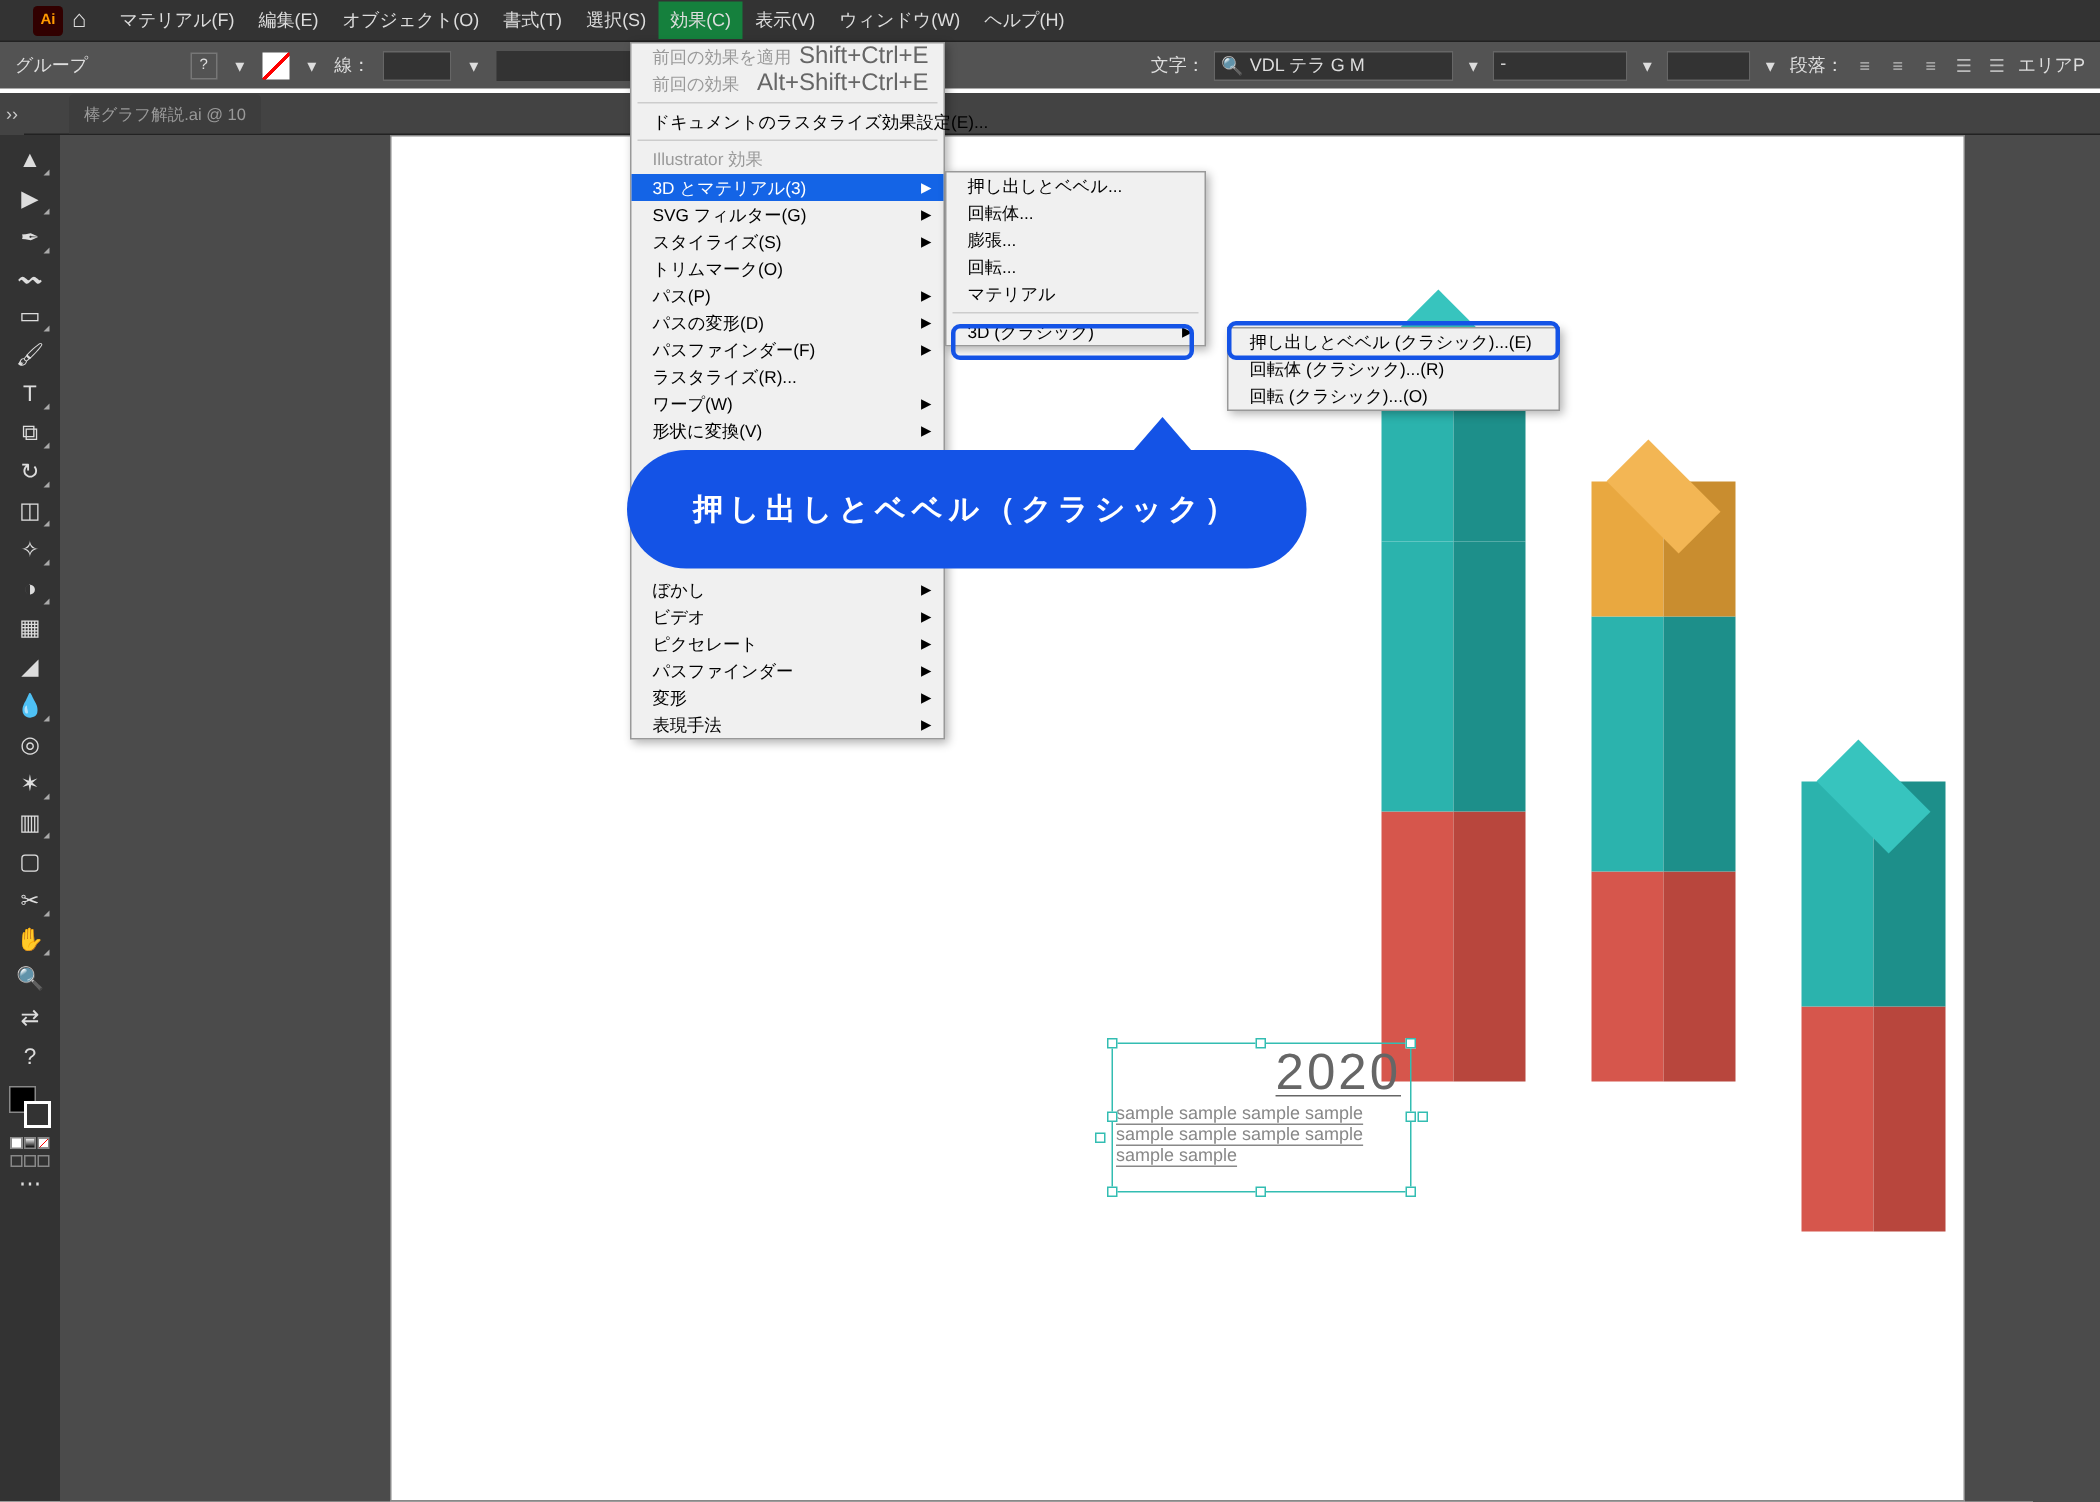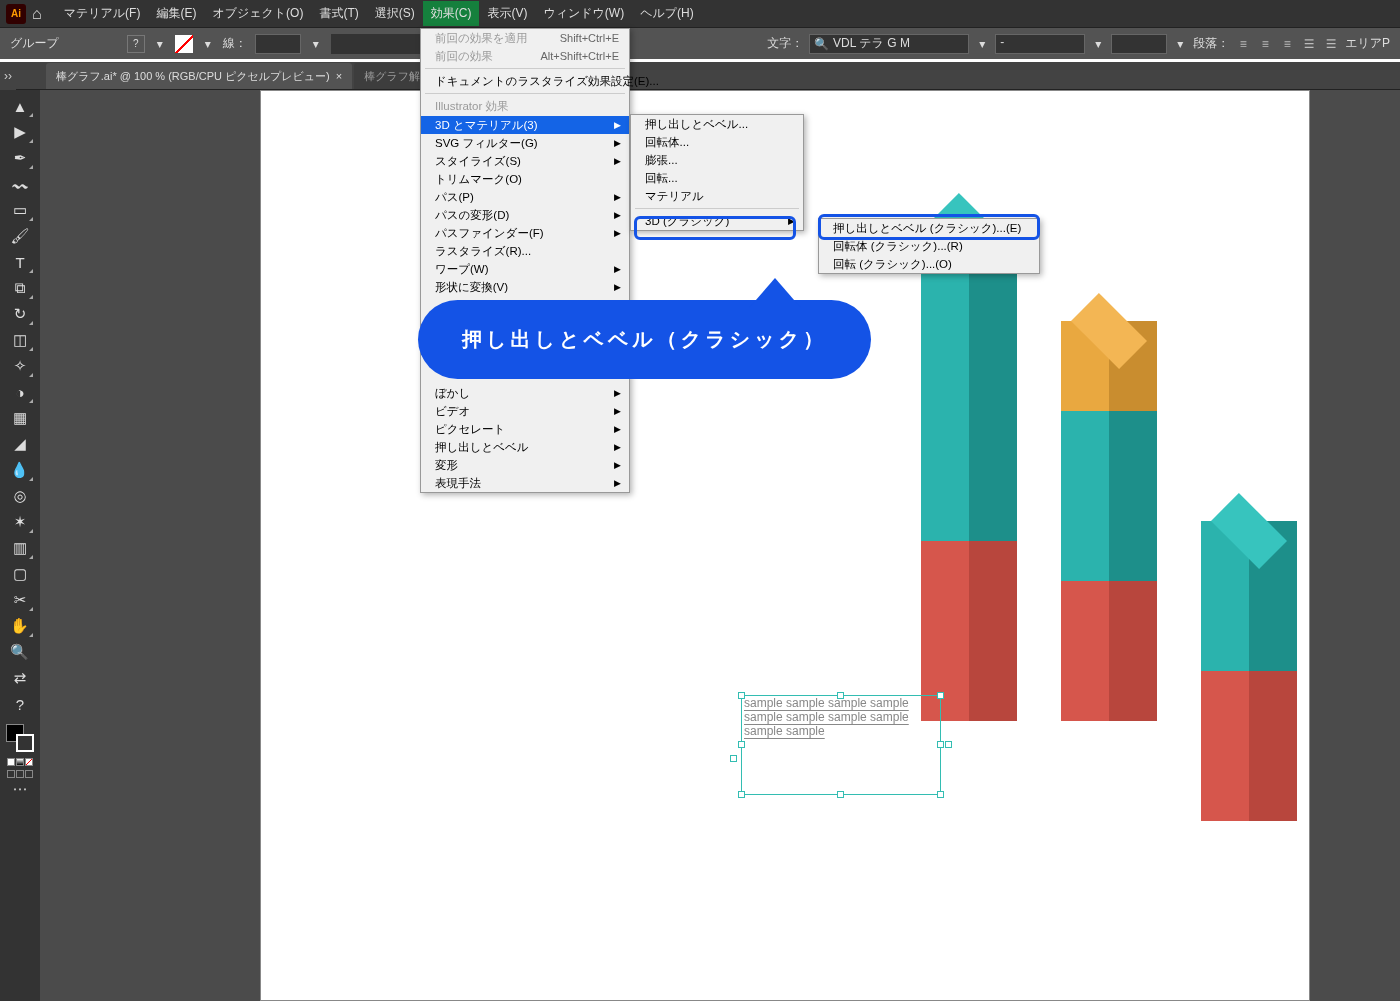--- a/index.html
+++ b/index.html
@@ -1,20 +1,20 @@
 <!DOCTYPE html>
 <html><head>
 <meta charset="utf-8">
 <style>
 * { margin:0; padding:0; box-sizing:border-box; font-family:"Meiryo","Hiragino Sans",sans-serif; }
 body { background:#333333; width:1400px; height:1001px; overflow:hidden; position:relative; color:#ccc; font-size:12px; }
 
 
 .menubar { height:28px; background:#333333; display:flex; align-items:center; padding:0 6px; border-bottom:1px solid #222; }
-.ai-logo { width:20px; height:20px; background:#310000; color:#ff9a00; font-weight:bold; font-size:10px; display:flex; align-items:center; justify-content:center; border-radius:3px; margin-right:6px;}
+.ai-logo { width:20px; height:20px; background:#310000; color:#ff9a00; font-weight:bold; font-size:10px; display:flex; align-items:center; justify-content:center; border-radius:3px; margin-right:6px;margin-left:16px;}
 .home-icon { color:#ddd; margin-right:14px; font-size:16px; }
 .menubar .mitem { padding:4px 8px; color:#ddd; cursor:default; }
 .menubar .mitem.open { background:#15803d; }
 
 
 .controlbar { height:34px; background:#535353; display:flex; align-items:center; padding:0 10px; gap:8px; border-bottom:3px solid #ffffff; font-size:12px; color:#ddd;}
 .controlbar .group-lbl { margin-right:60px; }
 .ctrl-sq { width:18px; height:18px; border:1px solid #777; display:flex; align-items:center; justify-content:center; font-size:10px;}
 .ctrl-swatch { width:18px; height:18px; background:linear-gradient(135deg,#fff 48%,red 48%,red 56%,#fff 56%);}
 .ctrl-drop { width:14px; height:18px; display:flex; align-items:center; justify-content:center;}
@@ -58,21 +58,21 @@
 
 .selbox { position:absolute; border:1px solid #33bdb2; }
 .selbox .handle { position:absolute; width:7px; height:7px; border:1px solid #33bdb2; background:#fff; }
 .selbox .yearline { color:#666; font-size:34px; letter-spacing:2px; text-align:right; padding-right:6px; font-family:"Arial Narrow",sans-serif; text-decoration:underline; text-decoration-thickness:1px; text-underline-offset:4px;}
 .selbox .sampline { color:#888; font-size:12px; letter-spacing:0; text-align:left; padding-left:2px; text-decoration:underline; text-underline-offset:3px;}
 
 
 .menu-panel { position:absolute; background:#f0f0f0; color:#000; border:1px solid #999; box-shadow:2px 2px 6px rgba(0,0,0,.3); }
 .menu-row { height:18px; padding:0 24px 0 14px; display:flex; align-items:center; font-size:11.5px; position:relative; white-space:nowrap;}
 .menu-row.disabled { color:#9a9a9a; }
-.menu-row .short { position:absolute; right:10px; color:#666; font-size:11px;}
+.menu-row .short { position:absolute; right:10px; color:#666; font-size:16px;}
 .menu-row .arrow { position:absolute; right:8px; font-size:9px; }
 .menu-row.highlight { background:#1464e6; color:#fff; }
 .menu-row.highlight .arrow{ color:#fff; }
 .menu-sep { height:1px; background:#ccc; margin:3px 4px; }
 .menu-heading { padding:2px 14px; font-size:11.5px; color:#9a9a9a; }
 
 
 .outline-box { position:absolute; border:3px solid #1453e6; border-radius:6px; pointer-events:none; }
 
 
@@ -123,24 +123,20 @@
     <span class="mini-icon">≡</span>
     <span class="mini-icon">≡</span>
     <span class="mini-icon">☰</span>
     <span class="mini-icon">☰</span>
     <span>エリアP</span>
   </div>
 </div>
 
 <div class="left-stub">››</div>
 <div class="tabstrip">
-  <div class="tab">
-    <span>棒グラフ.ai* @ 100 % (RGB/CPU ピクセルプレビュー)</span>
-    <span class="xclose">×</span>
-  </div>
   <div class="tab inactive">
     <span>棒グラフ解説.ai @ 10</span>
   </div>
 </div>
 
 <div class="toolcol">
   <div class="toolbtn">▲<span class="tool-corner"></span></div>
   <div class="toolbtn">▶<span class="tool-corner"></span></div>
   <div class="toolbtn">✒<span class="tool-corner"></span></div>
   <div class="toolbtn">〰</div>
@@ -222,20 +218,21 @@
           <div class="face-right" style="background:#b8463d;height:100%"></div>
         </div>
       <div class="bar-seg" style="top:0;height:150px;">
           <div class="face-left" style="background:#2bb3ad;height:100%"></div>
           <div class="face-right" style="background:#1d8f8a;height:100%"></div>
         </div>
       <div style="position:absolute;left:14px;top:-24px;width:68px;height:68px;background:#37c4be;transform:rotate(45deg) scaleY(.58)"></div>
     </div>
 
     <div class="selbox" style="left:480px; top:604px; width:200px; height:100px;">
+      <div class="yearline">2020</div>
       <div class="sampline">sample sample sample sample</div>
       <div class="sampline">sample sample sample sample</div>
       <div class="sampline">sample sample</div>
       <div class="handle" style="left:-4px;top:-4px"></div>
         <div class="handle" style="right:-4px;top:-4px"></div>
       <div class="handle" style="left:-4px;bottom:-4px"></div>
         <div class="handle" style="right:-4px;bottom:-4px"></div>
       <div class="handle" style="left:50%;top:-4px;margin-left:-4px"></div>
         <div class="handle" style="left:50%;bottom:-4px;margin-left:-4px"></div>
       <div class="handle" style="top:50%;left:-4px;margin-top:-4px"></div>
@@ -304,21 +301,21 @@
     </div>
   <div class="menu-row">
       <span>ビデオ</span>
       <span class="arrow">▶</span>
     </div>
   <div class="menu-row">
       <span>ピクセレート</span>
       <span class="arrow">▶</span>
     </div>
   <div class="menu-row">
-      <span>押し出しとベベル</span>
+      <span>パスファインダー</span>
       <span class="arrow">▶</span>
     </div>
   <div class="menu-row">
       <span>変形</span>
       <span class="arrow">▶</span>
     </div>
   <div class="menu-row">
       <span>表現手法</span>
       <span class="arrow">▶</span>
     </div>

